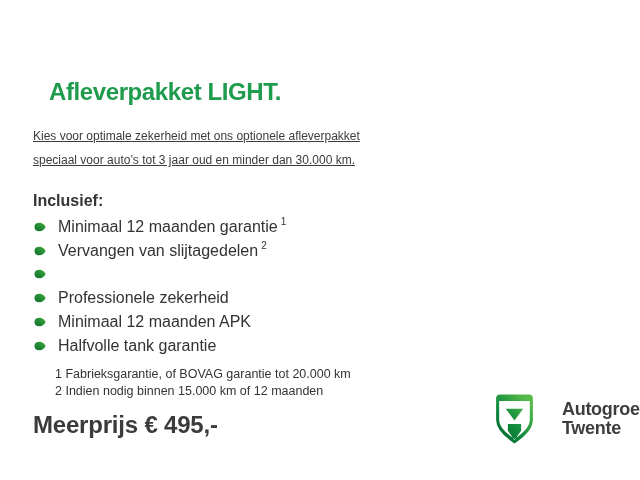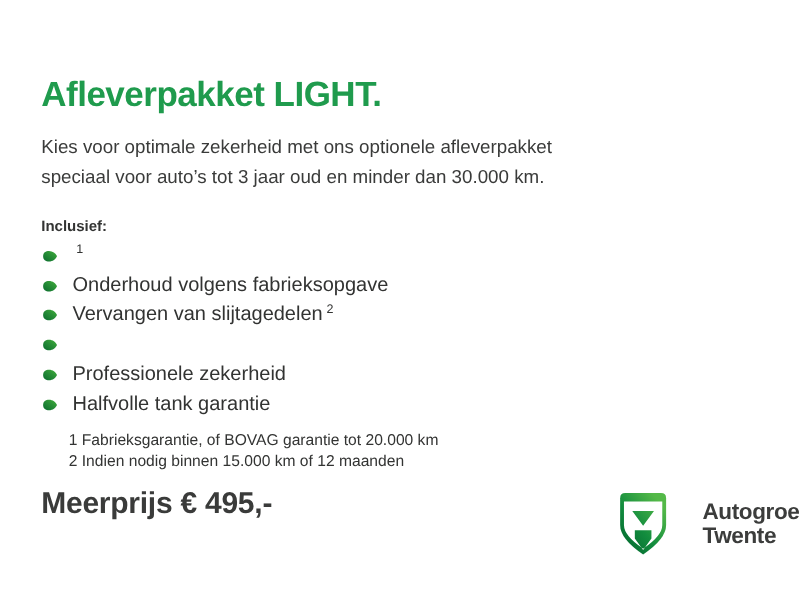--- a/index.html
+++ b/index.html
@@ -10,36 +10,37 @@
   html,body{margin:0;padding:0;}
   body{
     width:640px;height:480px;
     background:#ffffff;
     font-family:"Liberation Sans", sans-serif;
     overflow:hidden;
   }
   .slide{position:relative;width:640px;height:480px;background:#ffffff;}
   .main{position:absolute;left:33px;top:60px;width:480px;}
   .title{
-    margin:0;
-    font-size:28px;
+    margin:16px;
+    font-size:24px;
     line-height:32px;
     font-weight:bold;
     letter-spacing:-0.4px;
     color:var(--green);
   }
   .intro{
     margin-top:14px;
-    font-size:15px;
+    font-size:12px;
     line-height:24px;
     color:var(--text-dark);
+    text-decoration:underline;
   }
   .includes-label{
     margin-top:20px;
-    font-size:12px;
+    font-size:16px;
     font-weight:bold;
     color:#333433;
   }
   ul.includes{
     list-style:none;
     margin:5px 0 0 0;
     padding:0;
   }
   ul.includes li{
     display:flex;
@@ -118,29 +119,24 @@
       <div>speciaal voor auto’s tot 3 jaar oud en minder dan 30.000 km.</div>
     </div>
 
     <div class="includes-label">Inclusief:</div>
 
     <ul class="includes">
     <li>
       <svg class="bullet" viewBox="0 0 13 10">
         <path d="M1.5 5 C1.5 2 3.5 0.8 6.2 0.8 C9.2 0.8 11.6 2.6 12.6 5 C11.6 7.4 9.2 9.2 6.2 9.2 C3.5 9.2 1.5 8 1.5 5 Z" fill="url(#bulletGrad)"></path>
       </svg>
+      <span>Minimaal 12 maanden garantie</span>
           <sup class="item-sup">1</sup>
     </li>
 
-    <li>
-      <svg class="bullet" viewBox="0 0 13 10">
-        <path d="M1.5 5 C1.5 2 3.5 0.8 6.2 0.8 C9.2 0.8 11.6 2.6 12.6 5 C11.6 7.4 9.2 9.2 6.2 9.2 C3.5 9.2 1.5 8 1.5 5 Z" fill="url(#bulletGrad)"></path>
-      </svg>
-      <span>Onderhoud volgens fabrieksopgave</span>
-    </li>
 
     <li>
       <svg class="bullet" viewBox="0 0 13 10">
         <path d="M1.5 5 C1.5 2 3.5 0.8 6.2 0.8 C9.2 0.8 11.6 2.6 12.6 5 C11.6 7.4 9.2 9.2 6.2 9.2 C3.5 9.2 1.5 8 1.5 5 Z" fill="url(#bulletGrad)"></path>
       </svg>
       <span>Vervangen van slijtagedelen</span>
           <sup class="item-sup">2</sup>
     </li>
 
     <li>
@@ -149,20 +145,26 @@
       </svg>
     </li>
 
     <li>
       <svg class="bullet" viewBox="0 0 13 10">
         <path d="M1.5 5 C1.5 2 3.5 0.8 6.2 0.8 C9.2 0.8 11.6 2.6 12.6 5 C11.6 7.4 9.2 9.2 6.2 9.2 C3.5 9.2 1.5 8 1.5 5 Z" fill="url(#bulletGrad)"></path>
       </svg>
       <span>Professionele zekerheid</span>
     </li>
 
+    <li>
+      <svg class="bullet" viewBox="0 0 13 10">
+        <path d="M1.5 5 C1.5 2 3.5 0.8 6.2 0.8 C9.2 0.8 11.6 2.6 12.6 5 C11.6 7.4 9.2 9.2 6.2 9.2 C3.5 9.2 1.5 8 1.5 5 Z" fill="url(#bulletGrad)"></path>
+      </svg>
+      <span>Minimaal 12 maanden APK</span>
+    </li>
 
     <li>
       <svg class="bullet" viewBox="0 0 13 10">
         <path d="M1.5 5 C1.5 2 3.5 0.8 6.2 0.8 C9.2 0.8 11.6 2.6 12.6 5 C11.6 7.4 9.2 9.2 6.2 9.2 C3.5 9.2 1.5 8 1.5 5 Z" fill="url(#bulletGrad)"></path>
       </svg>
       <span>Halfvolle tank garantie</span>
     </li>
   </ul>
 
     <div class="footnotes">

